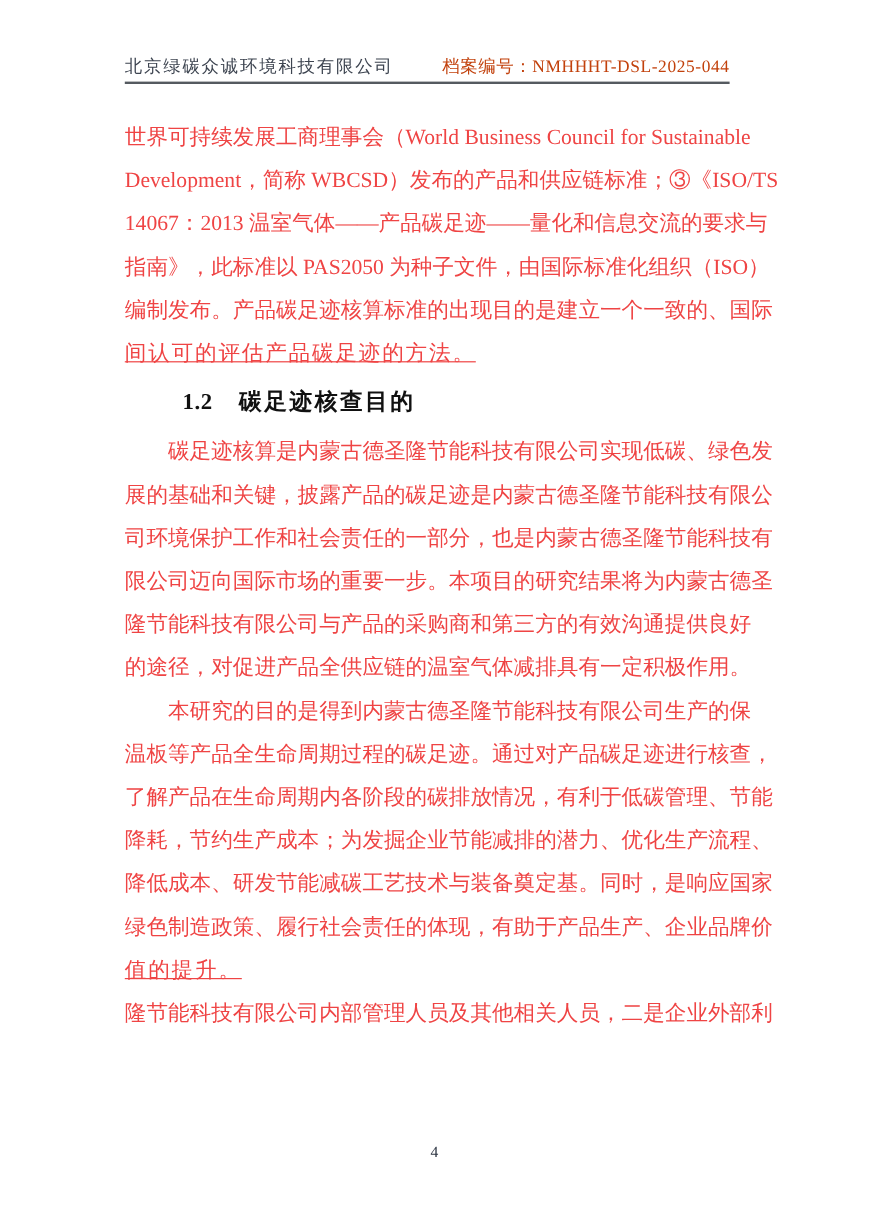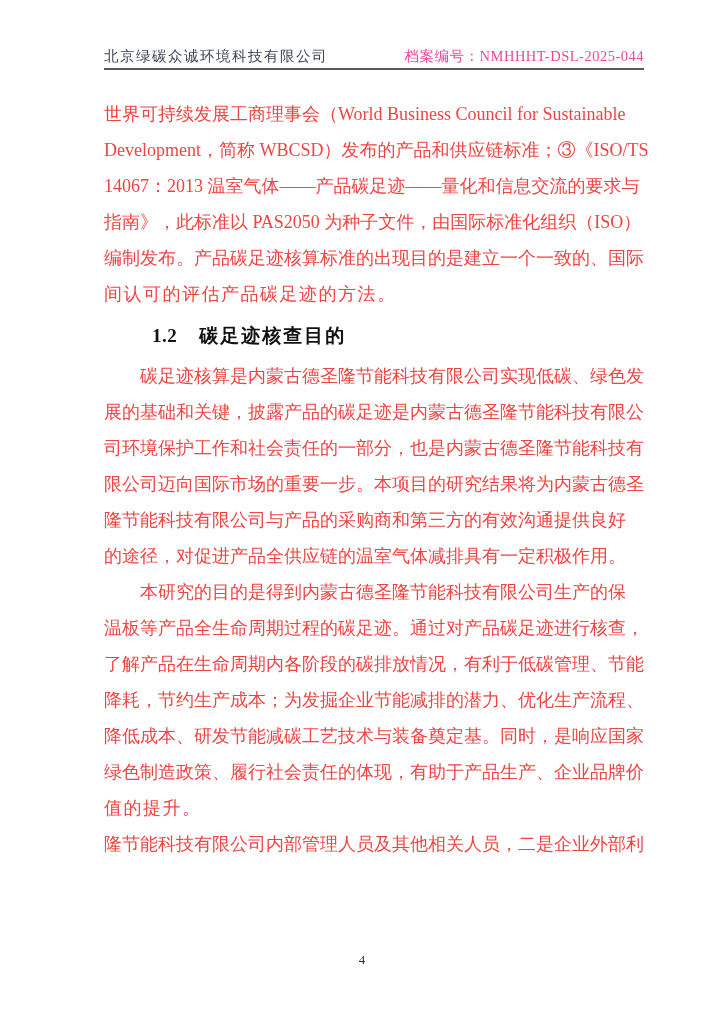--- a/index.html
+++ b/index.html
@@ -6,61 +6,62 @@
     margin: 0;
     padding: 0;
     background: #ffffff;
   }
   .page {
     position: relative;
     width: 724px;
     height: 1024px;
     background: #ffffff;
     box-sizing: border-box;
-    padding: 46px 80px 0 104px;
+    padding: 46px 116px 0 104px;
     font-family: "Liberation Serif", "DejaVu Serif", serif;
     color: #262626;
     overflow: hidden;
   }
   .header {
     display: flex;
     justify-content: space-between;
     align-items: baseline;
     font-size: 14.5px;
     line-height: 20px;
     color: #3d4450;
     padding-bottom: 2px;
     border-bottom: 2px solid #555a60;
   }
   .header .company {
     letter-spacing: 1.5px;
     font-weight: 500;
   }
   .header .docnum {
-    color: #ec4899;
+    color: #c2410c;
     letter-spacing: 0.5px;
   }
   .body-block {
     margin-top: 26px;
   }
   .line {
     font-size: 18px;
     line-height: 36px;
     height: 36px;
     width: 516px;
     text-align: justify;
     text-align-last: justify;
     text-justify: inter-character;
     white-space: nowrap;
     color: #ef4444;
   }
   .line.short {
     text-align: left;
     text-align-last: left;
     letter-spacing: 1.5px;
+    text-decoration: underline;
   }
   .line.indent {
     text-indent: 2em;
   }
   .heading {
     margin: 6px 0 4px 0;
     font-size: 19px;
     line-height: 36px;
     height: 36px;
     font-weight: bold;

